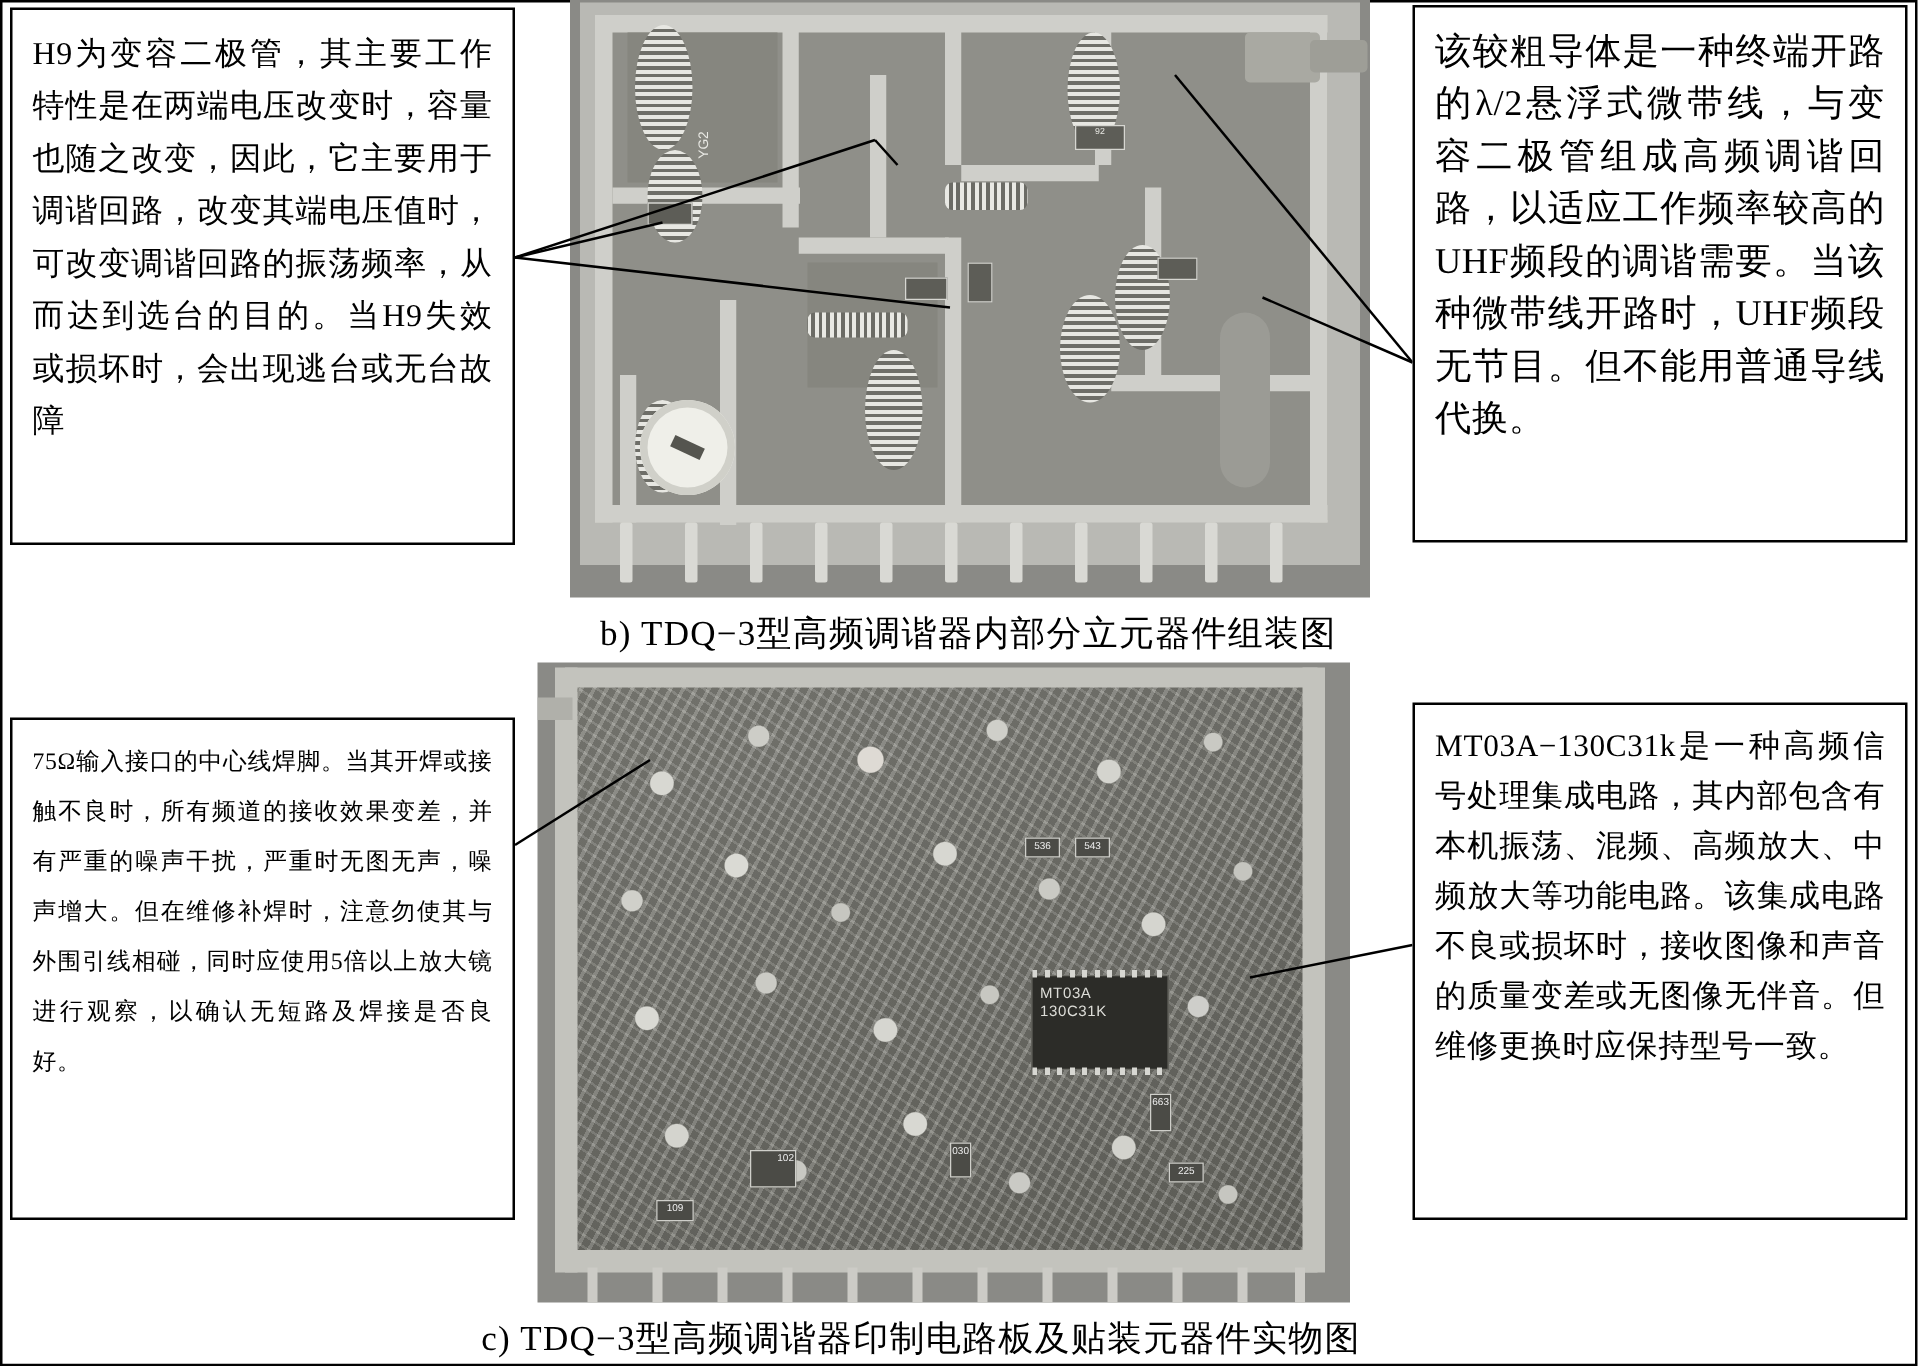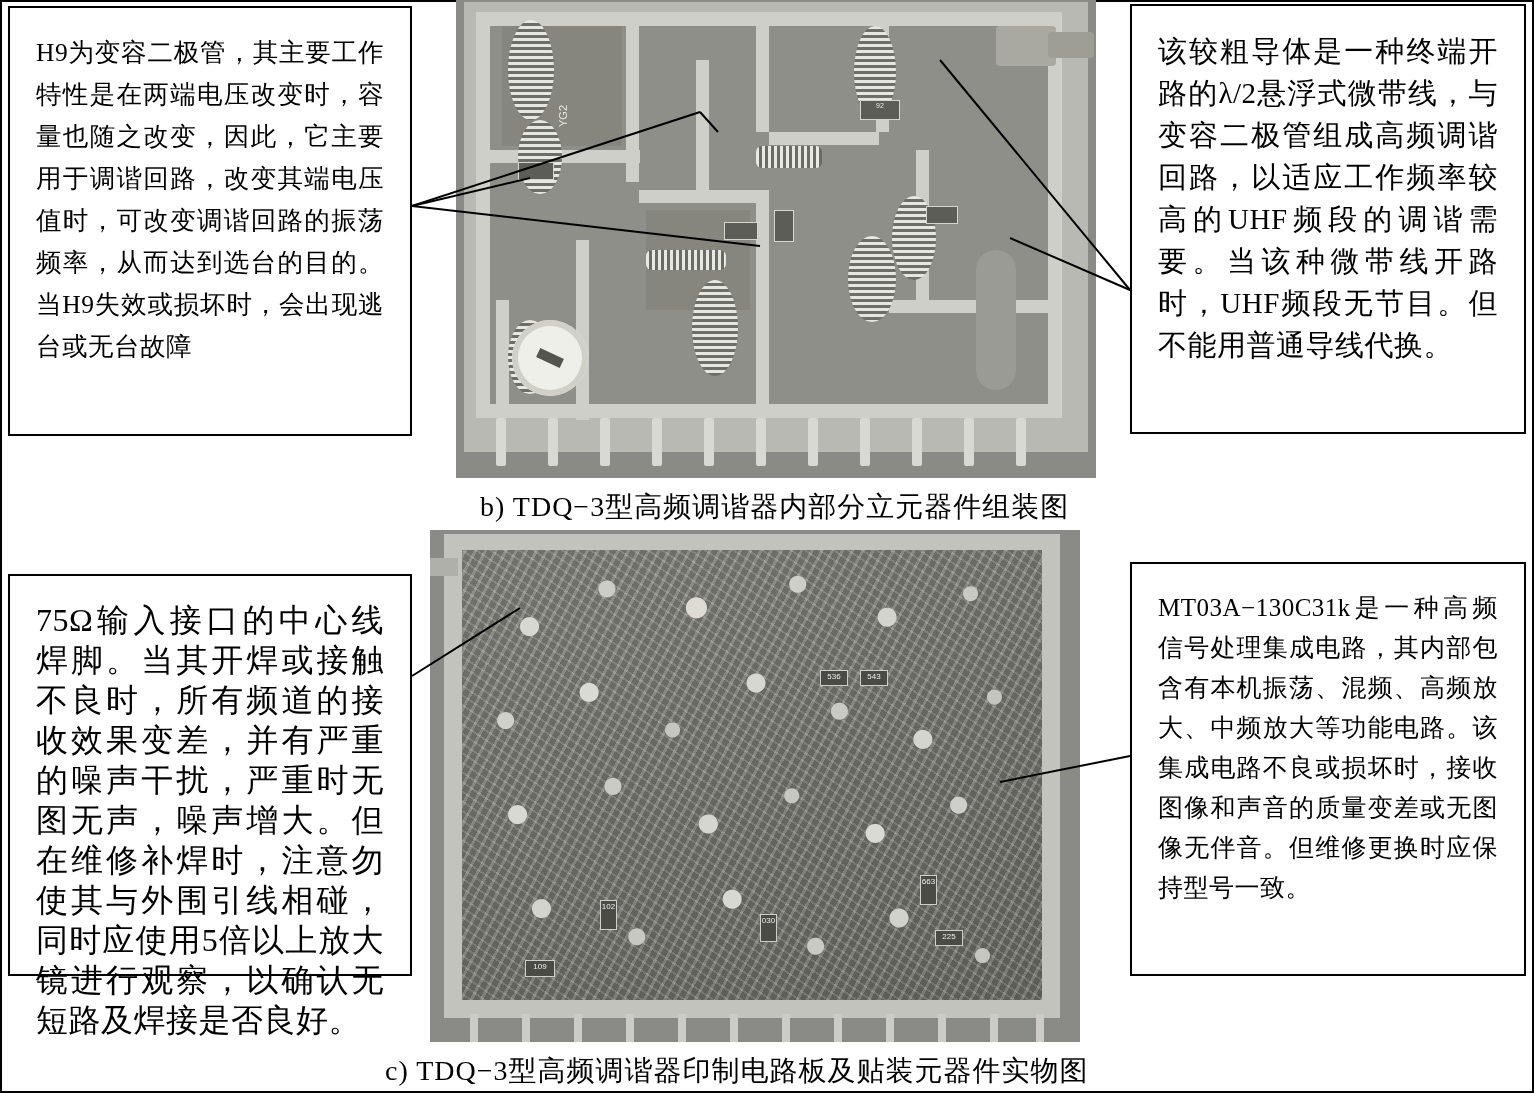--- a/index.html
+++ b/index.html
@@ -4,30 +4,30 @@
 <style>
   html,body{margin:0;padding:0;background:#fff;}
   body{width:1534px;height:1093px;position:relative;overflow:hidden;
        font-family:"Liberation Serif","DejaVu Serif",serif;color:#000;}
   .frame{position:absolute;left:0;top:0;width:1534px;height:1093px;
          border:2px solid #000;box-sizing:border-box;}
 
   
   .callout{position:absolute;border:2px solid #000;background:#fff;
            box-sizing:border-box;padding:10px 12px;}
-  .callout p{margin:14px;font-size:25px;line-height:41px;letter-spacing:0.5px;
+  .callout p{margin:4px;font-size:25px;line-height:41px;letter-spacing:0.5px;
              text-align:justify;text-justify:inter-ideograph;}
   .callout p.ind{text-indent:0;}
 
   #cal-h9{left:8px;top:6px;width:404px;height:430px;}
   #cal-h9 p{font-size:25.5px;line-height:42px;}
   #cal-micro{left:1130px;top:4px;width:396px;height:430px;}
   #cal-micro p{font-size:29px;line-height:42px;}
   #cal-75{left:8px;top:574px;width:404px;height:402px;}
-  #cal-75 p{font-size:32px;line-height:40px;}
+  #cal-75 p{font-size:19px;line-height:40px;}
   #cal-mt{left:1130px;top:562px;width:396px;height:414px;}
   #cal-mt p{font-size:25px;line-height:40px;}
 
   
   .caption{position:absolute;font-size:28px;letter-spacing:1px;white-space:nowrap;}
   #cap-b{left:480px;top:488px;}
   #cap-c{left:385px;top:1052px;}
 
   
   .photo{position:absolute;overflow:hidden;background:#8a8a86;}
@@ -184,31 +184,39 @@
     <div class="pcb">
         <div class="pcbtex"></div>
       </div>
 
     <div class="edge" style="left:22px;top:4px;width:602px;height:16px;"></div>
     <div class="edge" style="left:22px;top:470px;width:602px;height:18px;"></div>
     <div class="edge" style="left:14px;top:4px;width:18px;height:484px;"></div>
     <div class="edge" style="left:612px;top:4px;width:18px;height:484px;"></div>
     <div class="edge" style="left:0px;top:28px;width:28px;height:18px;background:#b0b0aa;"></div>
 
+    <div class="ic" style="left:395px;top:250px;width:108px;height:74px;">
+      <div class="lbl">
+        <div>MT03A</div>
+        <div>130C31K</div>
+      </div>
+      <div class="icpins" style="bottom:-5px;"></div>
+      <div class="icpins" style="top:-5px;"></div>
+    </div>
 
     <div class="res" style="left:390px;top:140px;width:26px;height:14px;">
         <span>536</span>
       </div>
     <div class="res" style="left:430px;top:140px;width:26px;height:14px;">
         <span>543</span>
       </div>
     <div class="res" style="left:95px;top:430px;width:28px;height:15px;">
         <span>109</span>
       </div>
-    <div class="res" style="left:170px;top:370px;width:15px;height:28px;">
+    <div class="res" style="left:170px;top:390px;width:15px;height:28px;padding-left:20px;">
         <span>102</span>
       </div>
     <div class="res" style="left:505px;top:400px;width:26px;height:14px;">
         <span>225</span>
       </div>
     <div class="res" style="left:490px;top:345px;width:15px;height:28px;">
         <span>663</span>
       </div>
     <div class="res" style="left:330px;top:384px;width:15px;height:26px;">
         <span>030</span>

